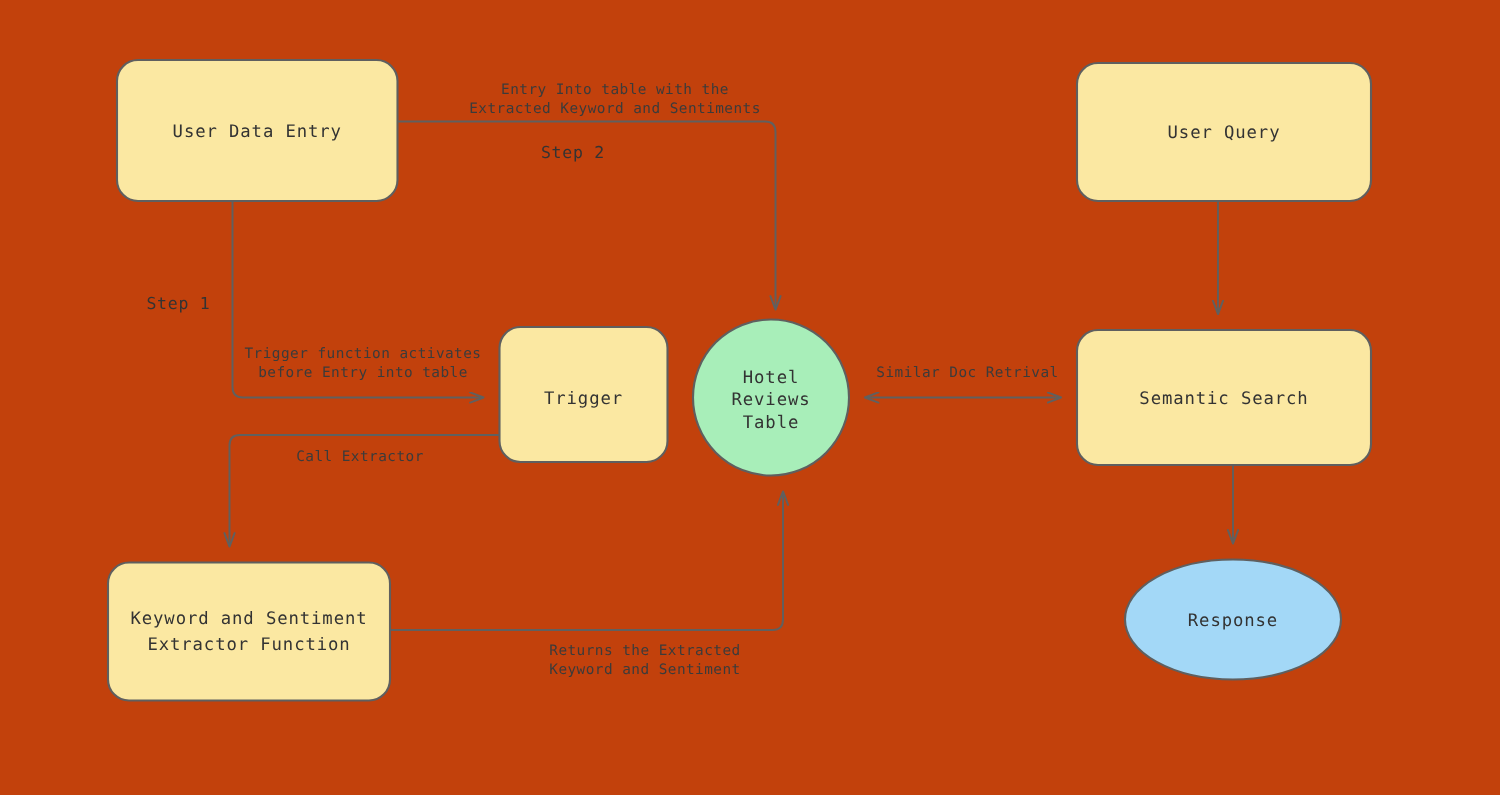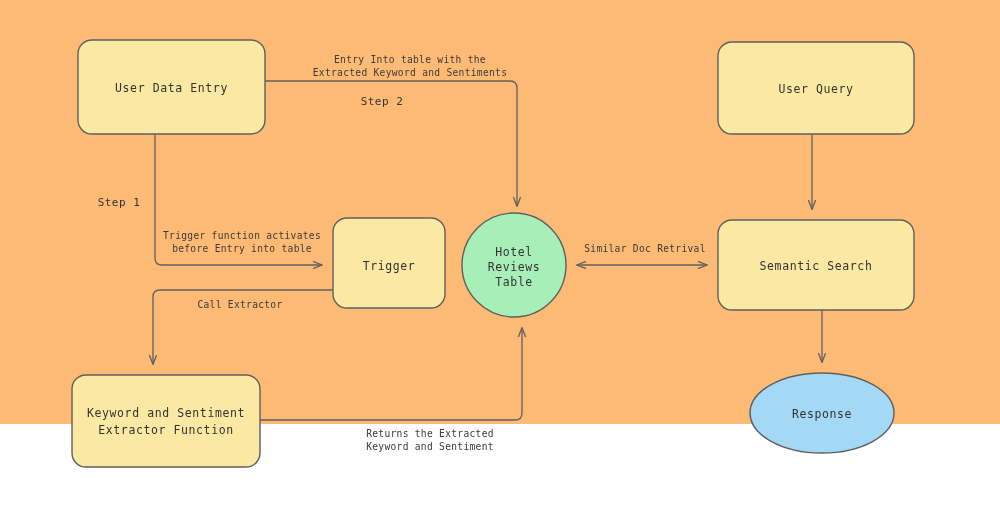--- a/index.html
+++ b/index.html
@@ -9,22 +9,22 @@
   }
   body {
     width: 1000px;
     height: 530px;
     font-family: "DejaVu Sans Mono", "Liberation Mono", monospace;
     overflow: hidden;
   }
   #diagram-root {
     position: relative;
     width: 1000px;
-    height: 424px;
-    background: #fdba74;
+    height: 530px;
+    background: #c2410c;
   }
   svg#flow {
     display: block;
     width: 1000px;
     height: 530px;
   }
   .node-shape {
     stroke: #5f5f5f;
     stroke-width: 1.4;
   }

